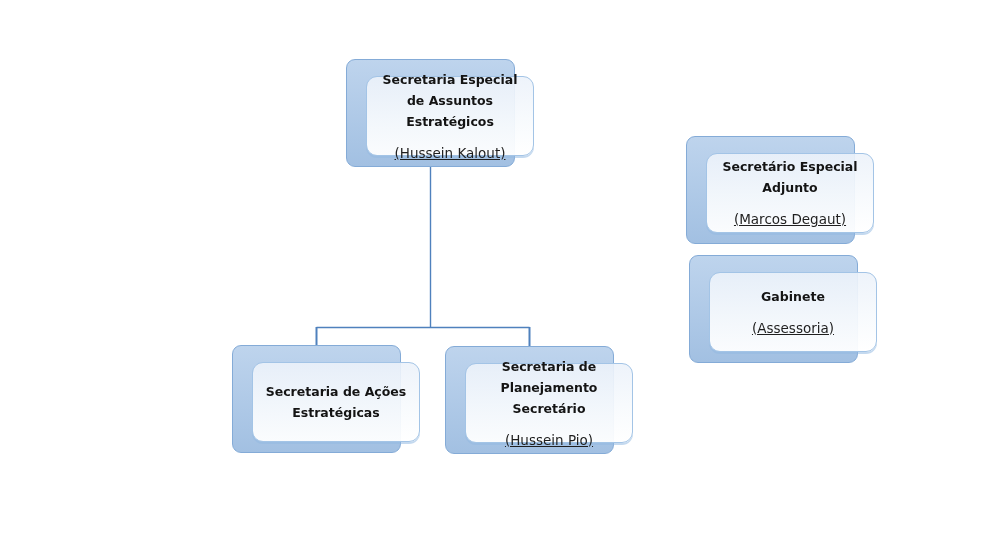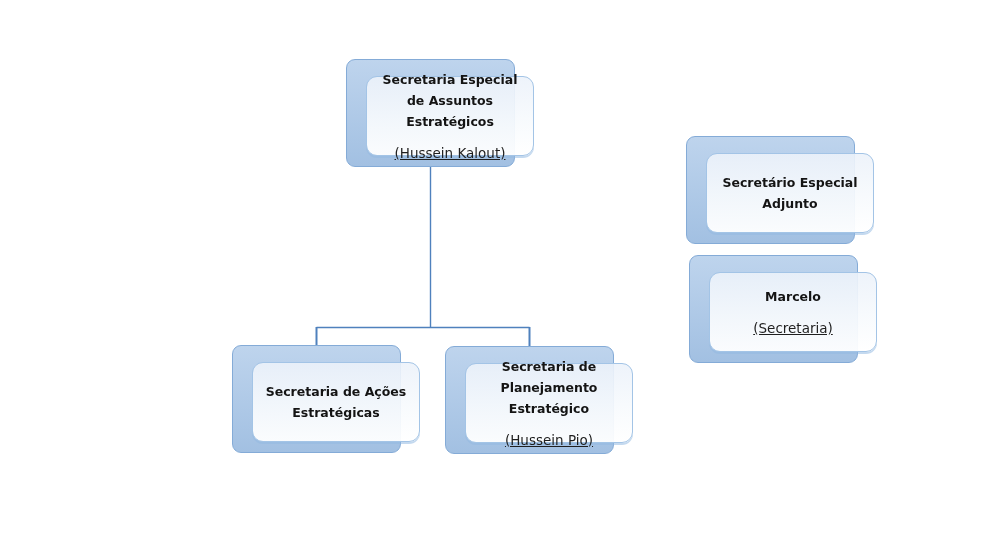--- a/index.html
+++ b/index.html
@@ -66,42 +66,43 @@
 Estratégicos</div>
       <div class="node-person">(Hussein Kalout)</div>
     </div>
   </div>
 
   <div class="node" style="left:686px;top:100px;margin-top:36px;">
     <div class="shadow-shape"></div>
     <div class="card">
       <div class="node-title">Secretário Especial
 Adjunto</div>
+      <div class="node-person">(Marcos Degaut)</div>
     </div>
   </div>
 
   <div class="node" style="left:689px;top:255px;">
     <div class="shadow-shape"></div>
     <div class="card">
-      <div class="node-title">Marcelo</div>
-      <div class="node-person">(Secretaria)</div>
+      <div class="node-title">Gabinete</div>
+      <div class="node-person">(Assessoria)</div>
     </div>
   </div>
 
   <div class="node" style="left:232px;top:345px;">
     <div class="shadow-shape"></div>
     <div class="card">
       <div class="node-title">Secretaria de Ações
 Estratégicas</div>
     </div>
   </div>
 
   <div class="node" style="left:445px;top:346px;">
     <div class="shadow-shape"></div>
     <div class="card">
       <div class="node-title">Secretaria de
 Planejamento
-Estratégico</div>
+Secretário</div>
       <div class="node-person">(Hussein Pio)</div>
     </div>
   </div>
 
 </div>
 
 </body></html>

